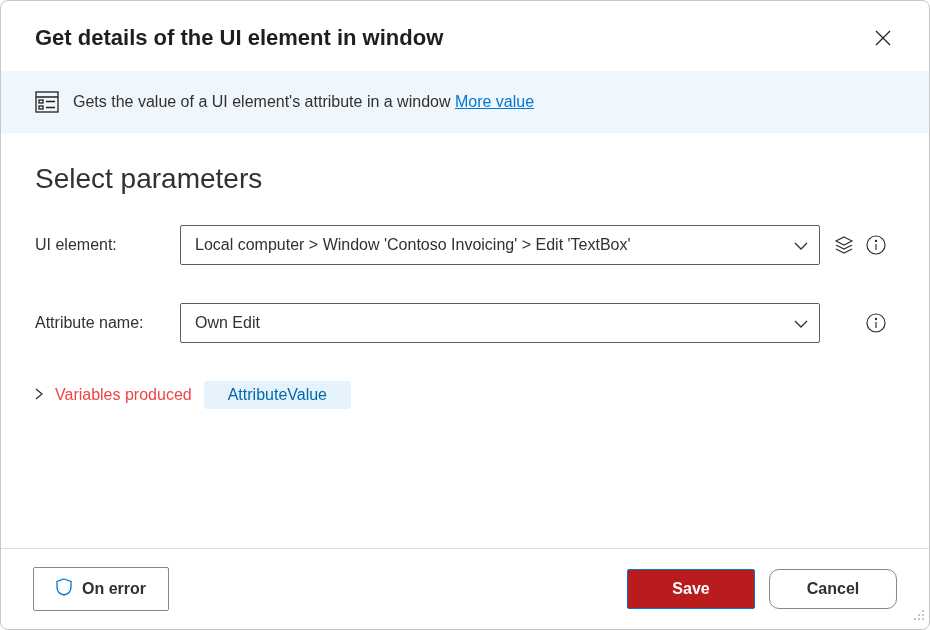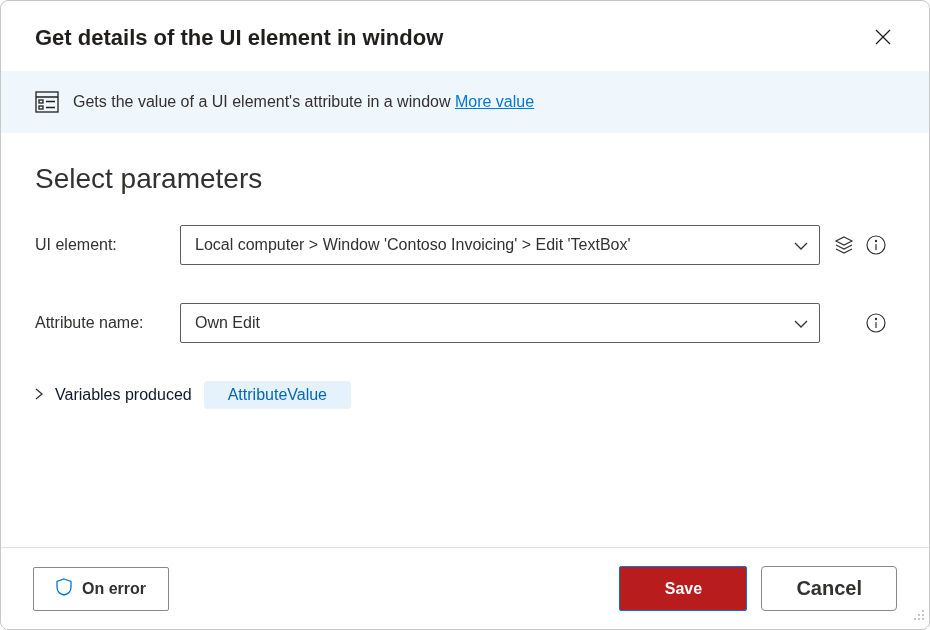--- a/index.html
+++ b/index.html
@@ -14,20 +14,21 @@
       background: #fff;
       border: 1px solid #c8c8c8;
       border-radius: 8px;
       display: flex;
       flex-direction: column;
       overflow: hidden;
       position: relative;
     }
     .header {
       display: flex;
+      align-items: center;
       justify-content: space-between;
       padding: 24px 34px 20px 34px;
     }
     .title {
       font-size: 22px;
       font-weight: 600;
       color: #201f1e;
     }
     .close-btn {
       cursor: pointer;
@@ -122,21 +123,21 @@
       align-items: center;
       gap: 12px;
       margin-top: 34px;
     }
     .expand-chevron {
       color: #323130;
       cursor: pointer;
     }
     .variables-label {
       font-size: 16px;
-      color: #0f172a;
+      color: #ef4444;
     }
     .variable-chip {
       background: #e5f1fb;
       color: #0068b0;
       padding: 5px 24px;
       border-radius: 4px;
       font-size: 16px;
       cursor: pointer;
       text-align: right;
     }
@@ -176,24 +177,24 @@
       font-weight: 600;
       cursor: pointer;
       border-radius: 2px;
       min-width: 128px;
     }
     .btn-secondary {
       background: #fff;
       color: #323130;
       border: 1px solid #8a8886;
       padding: 10px 34px;
-      font-size: 20px;
+      font-size: 16px;
       font-weight: 600;
       cursor: pointer;
-      border-radius: 4px;
+      border-radius: 10px;
       min-width: 128px;
     }
     .resize-grip {
       position: absolute;
       right: 4px;
       bottom: 4px;
       color: #b0b0b0;
     }
   </style>
 </head>

